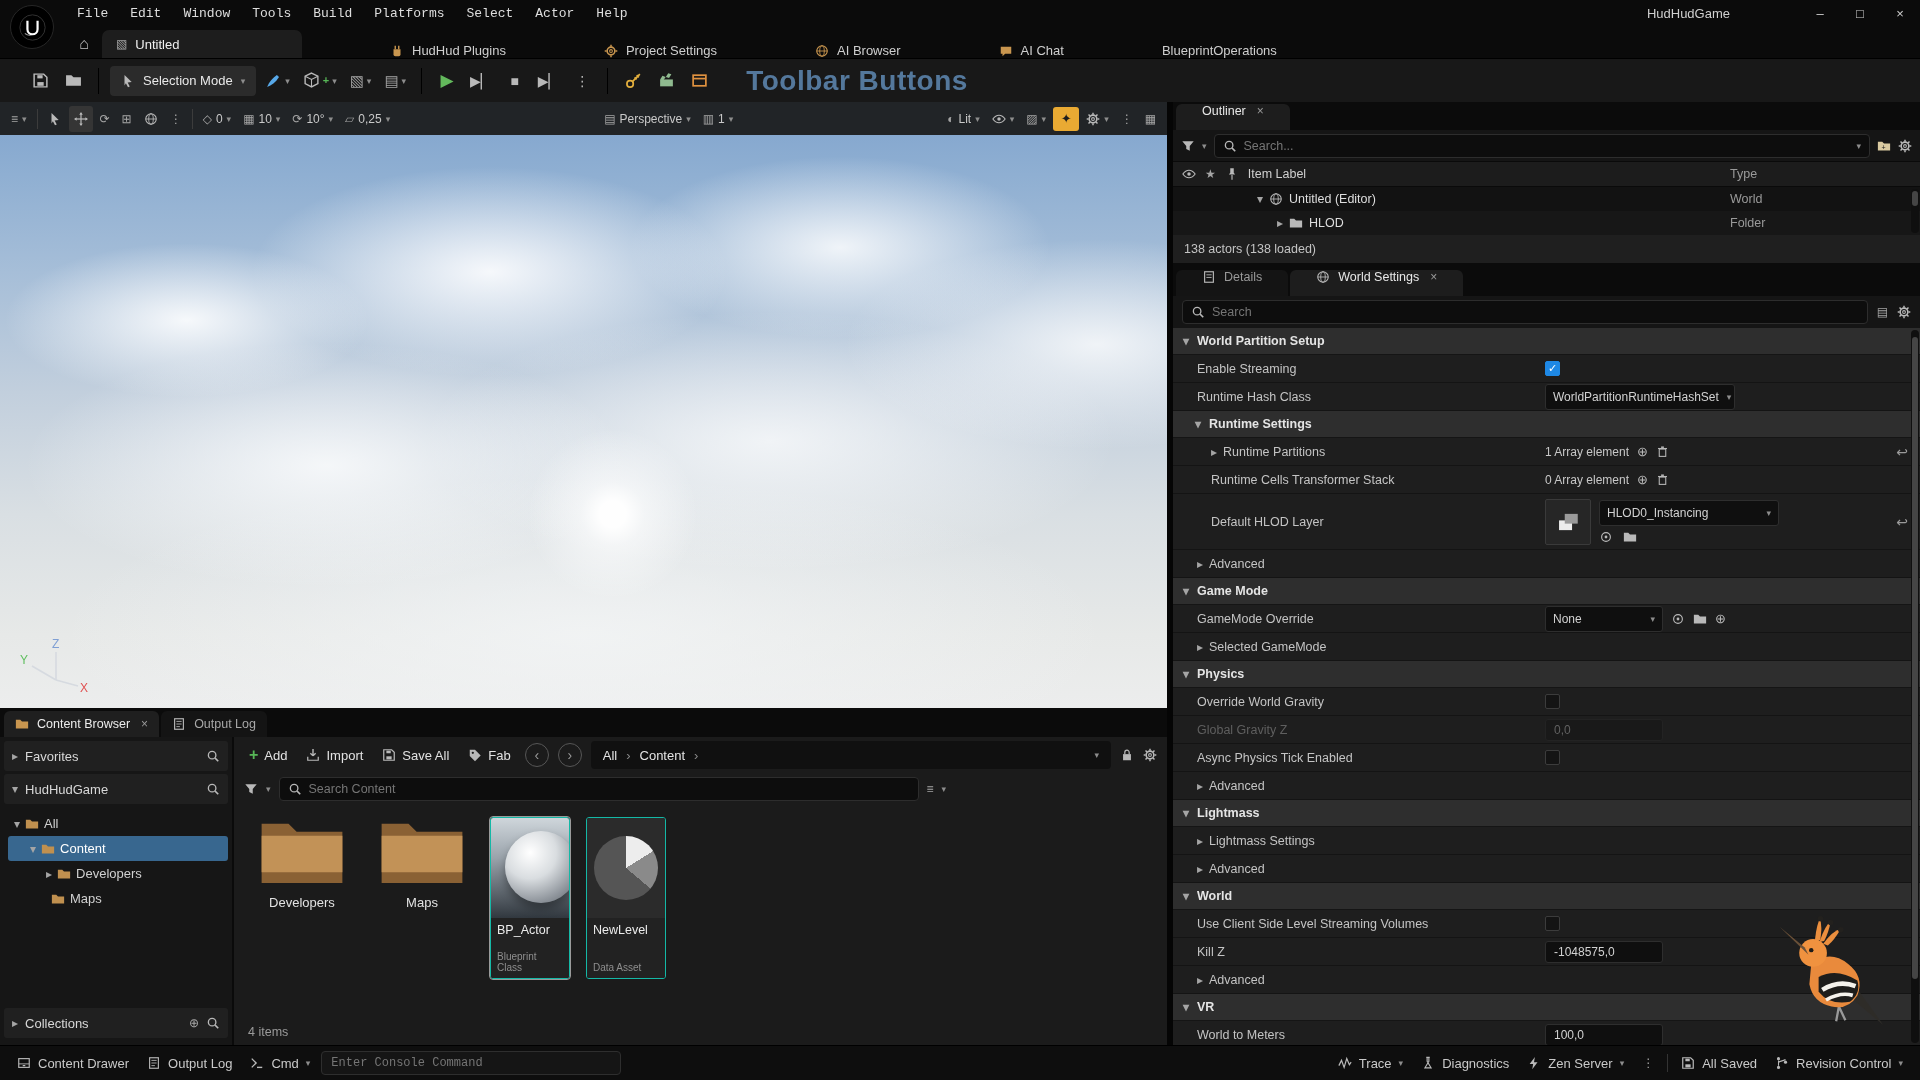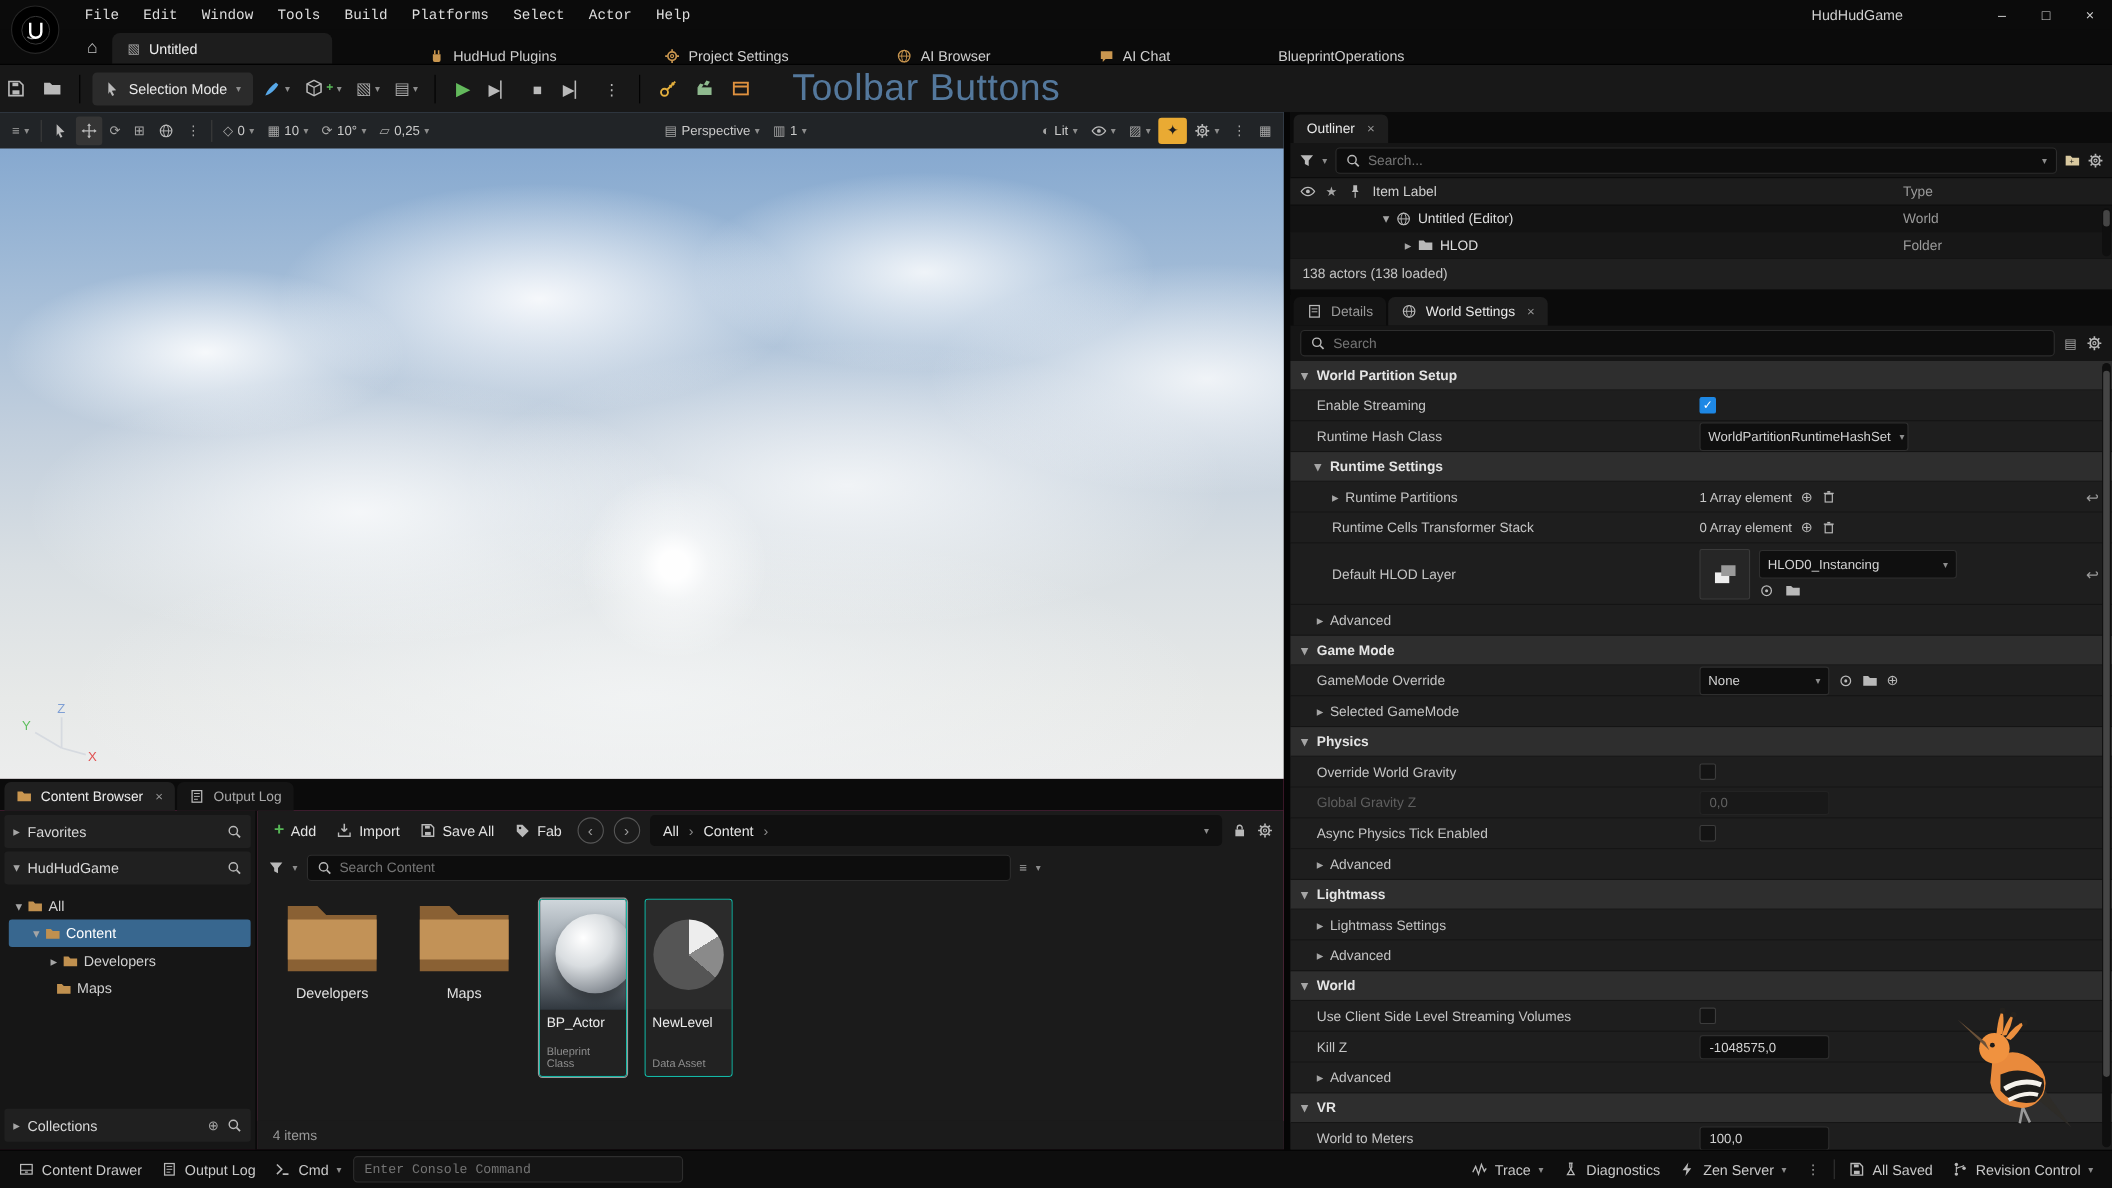--- a/index.html
+++ b/index.html
@@ -19,30 +19,30 @@
 
   
   #tabbar{flex:0 0 31px;background:#0b0b0b;display:flex;align-items:flex-end;padding-left:66px}
   #home-btn{width:36px;height:28px;display:flex;align-items:center;justify-content:center;color:#c0c0c0;font-size:16px}
   .doc-tab{height:28px;min-width:200px;background:#1d1d1d;border-radius:7px 7px 0 0;display:flex;align-items:center;
     padding:0 14px;gap:8px;color:#efefef}
   .tab-menu{display:flex;align-items:flex-end;gap:8px;color:#cfcfcf;height:28px;padding:0 10px;margin-left:78px}
   .tab-menu .icn{color:#c9964f}
 
   
-  #toolbar{flex:0 0 44px;background:#181818;display:flex;align-items:center;padding:0 0;gap:5px;border-top:1px solid #000}
+  #toolbar{flex:0 0 44px;background:#181818;display:flex;align-items:center;padding:0 26px;gap:5px;border-top:1px solid #000}
   .tb-iconbtn{height:32px;min-width:28px;display:flex;align-items:center;justify-content:center;gap:3px;
     color:#c6c6c6;border-radius:4px;padding:0 4px}
   .tb-sep{width:1px;height:26px;background:#000;margin:0 6px}
   #selection-mode{display:flex;align-items:center;gap:8px;background:#2b2b2b;height:30px;border-radius:4px;
     padding:0 11px;color:#e9e9e9}
   .caret{font-size:9px;color:#8d8d8d}
   .play-glyph{color:#63b95c;font-size:17px;line-height:1}
   .grey-glyph{color:#b9b9b9;font-size:14px;line-height:1}
-  #toolbar-banner{font-size:34px;color:#54789c;letter-spacing:.5px;margin-left:28px;font-weight:normal}
+  #toolbar-banner{font-size:28px;color:#54789c;letter-spacing:.5px;margin-left:28px;font-weight:bold}
 
   
   #main{flex:1;display:flex;min-height:0}
   #left-col{width:1173px;flex:0 0 1173px;display:flex;flex-direction:column;border-right:6px solid #050505;min-height:0}
   #right-col{flex:1;display:flex;flex-direction:column;min-width:0;min-height:0}
 
   
   #viewport{position:relative;flex:0 0 606px;
     background:
       radial-gradient(circle at 52.5% 68%, rgba(255,255,255,.97) 0 13px, rgba(255,255,255,.55) 32px, rgba(255,255,255,0) 85px),
@@ -117,22 +117,22 @@
   .thumb-pie::after{content:"";width:64px;height:64px;border-radius:50%;
     background:conic-gradient(#ededed 0 58deg,#8a8a8a 58deg 130deg,#555 130deg 360deg)}
   .asset-meta{height:60px;background:#222;padding:5px 6px;display:flex;flex-direction:column;justify-content:space-between}
   .asset-name{color:#ececec;font-size:12.5px}
   .asset-type{color:#8f8f8f;font-size:10px}
   #cb-status{flex:0 0 26px;display:flex;align-items:center;padding:0 14px;color:#9a9a9a;font-size:12.5px;background:#1b1b1b}
 
   
   #outliner{flex:0 0 161px;display:flex;flex-direction:column;background:#151515}
   .panel-tabbar{height:28px;background:#0b0b0b;display:flex;align-items:flex-end;padding-left:3px;gap:2px}
-  .panel-tab{height:26px;background:#1d1d1d;border-radius:6px 6px 0 0;display:flex;align-items:center;gap:8px;
-    padding:0 12px;font-size:12.5px;color:#e8e8e8}
+  .panel-tab{height:26px;background:#1d1d1d;border-radius:6px 6px 0 0;display:flex;align-items:flex-start;gap:8px;
+    padding:0 26px;font-size:12.5px;color:#e8e8e8}
   .panel-tab.inactive{background:#141414;color:#9a9a9a}
   #ol-searchrow{height:31px;display:flex;align-items:center;gap:7px;padding:0 8px}
   #ol-header{height:26px;display:flex;align-items:center;background:#1c1c1c;border-top:1px solid #0a0a0a;
     border-bottom:1px solid #0a0a0a;font-size:12.5px;color:#cfcfcf}
   .ol-hdr-icons{display:flex;gap:9px;padding:0 9px;align-items:center}
   #ol-label-hdr{flex:1}
   .ol-type-col{width:190px;color:#9a9a9a}
   #ol-rows{flex:1;background:#121212;position:relative;overflow:hidden}
   .ol-row{height:24px;display:flex;align-items:center;font-size:12.5px;color:#dedede}
   .ol-row:nth-child(odd){background:#171717}

